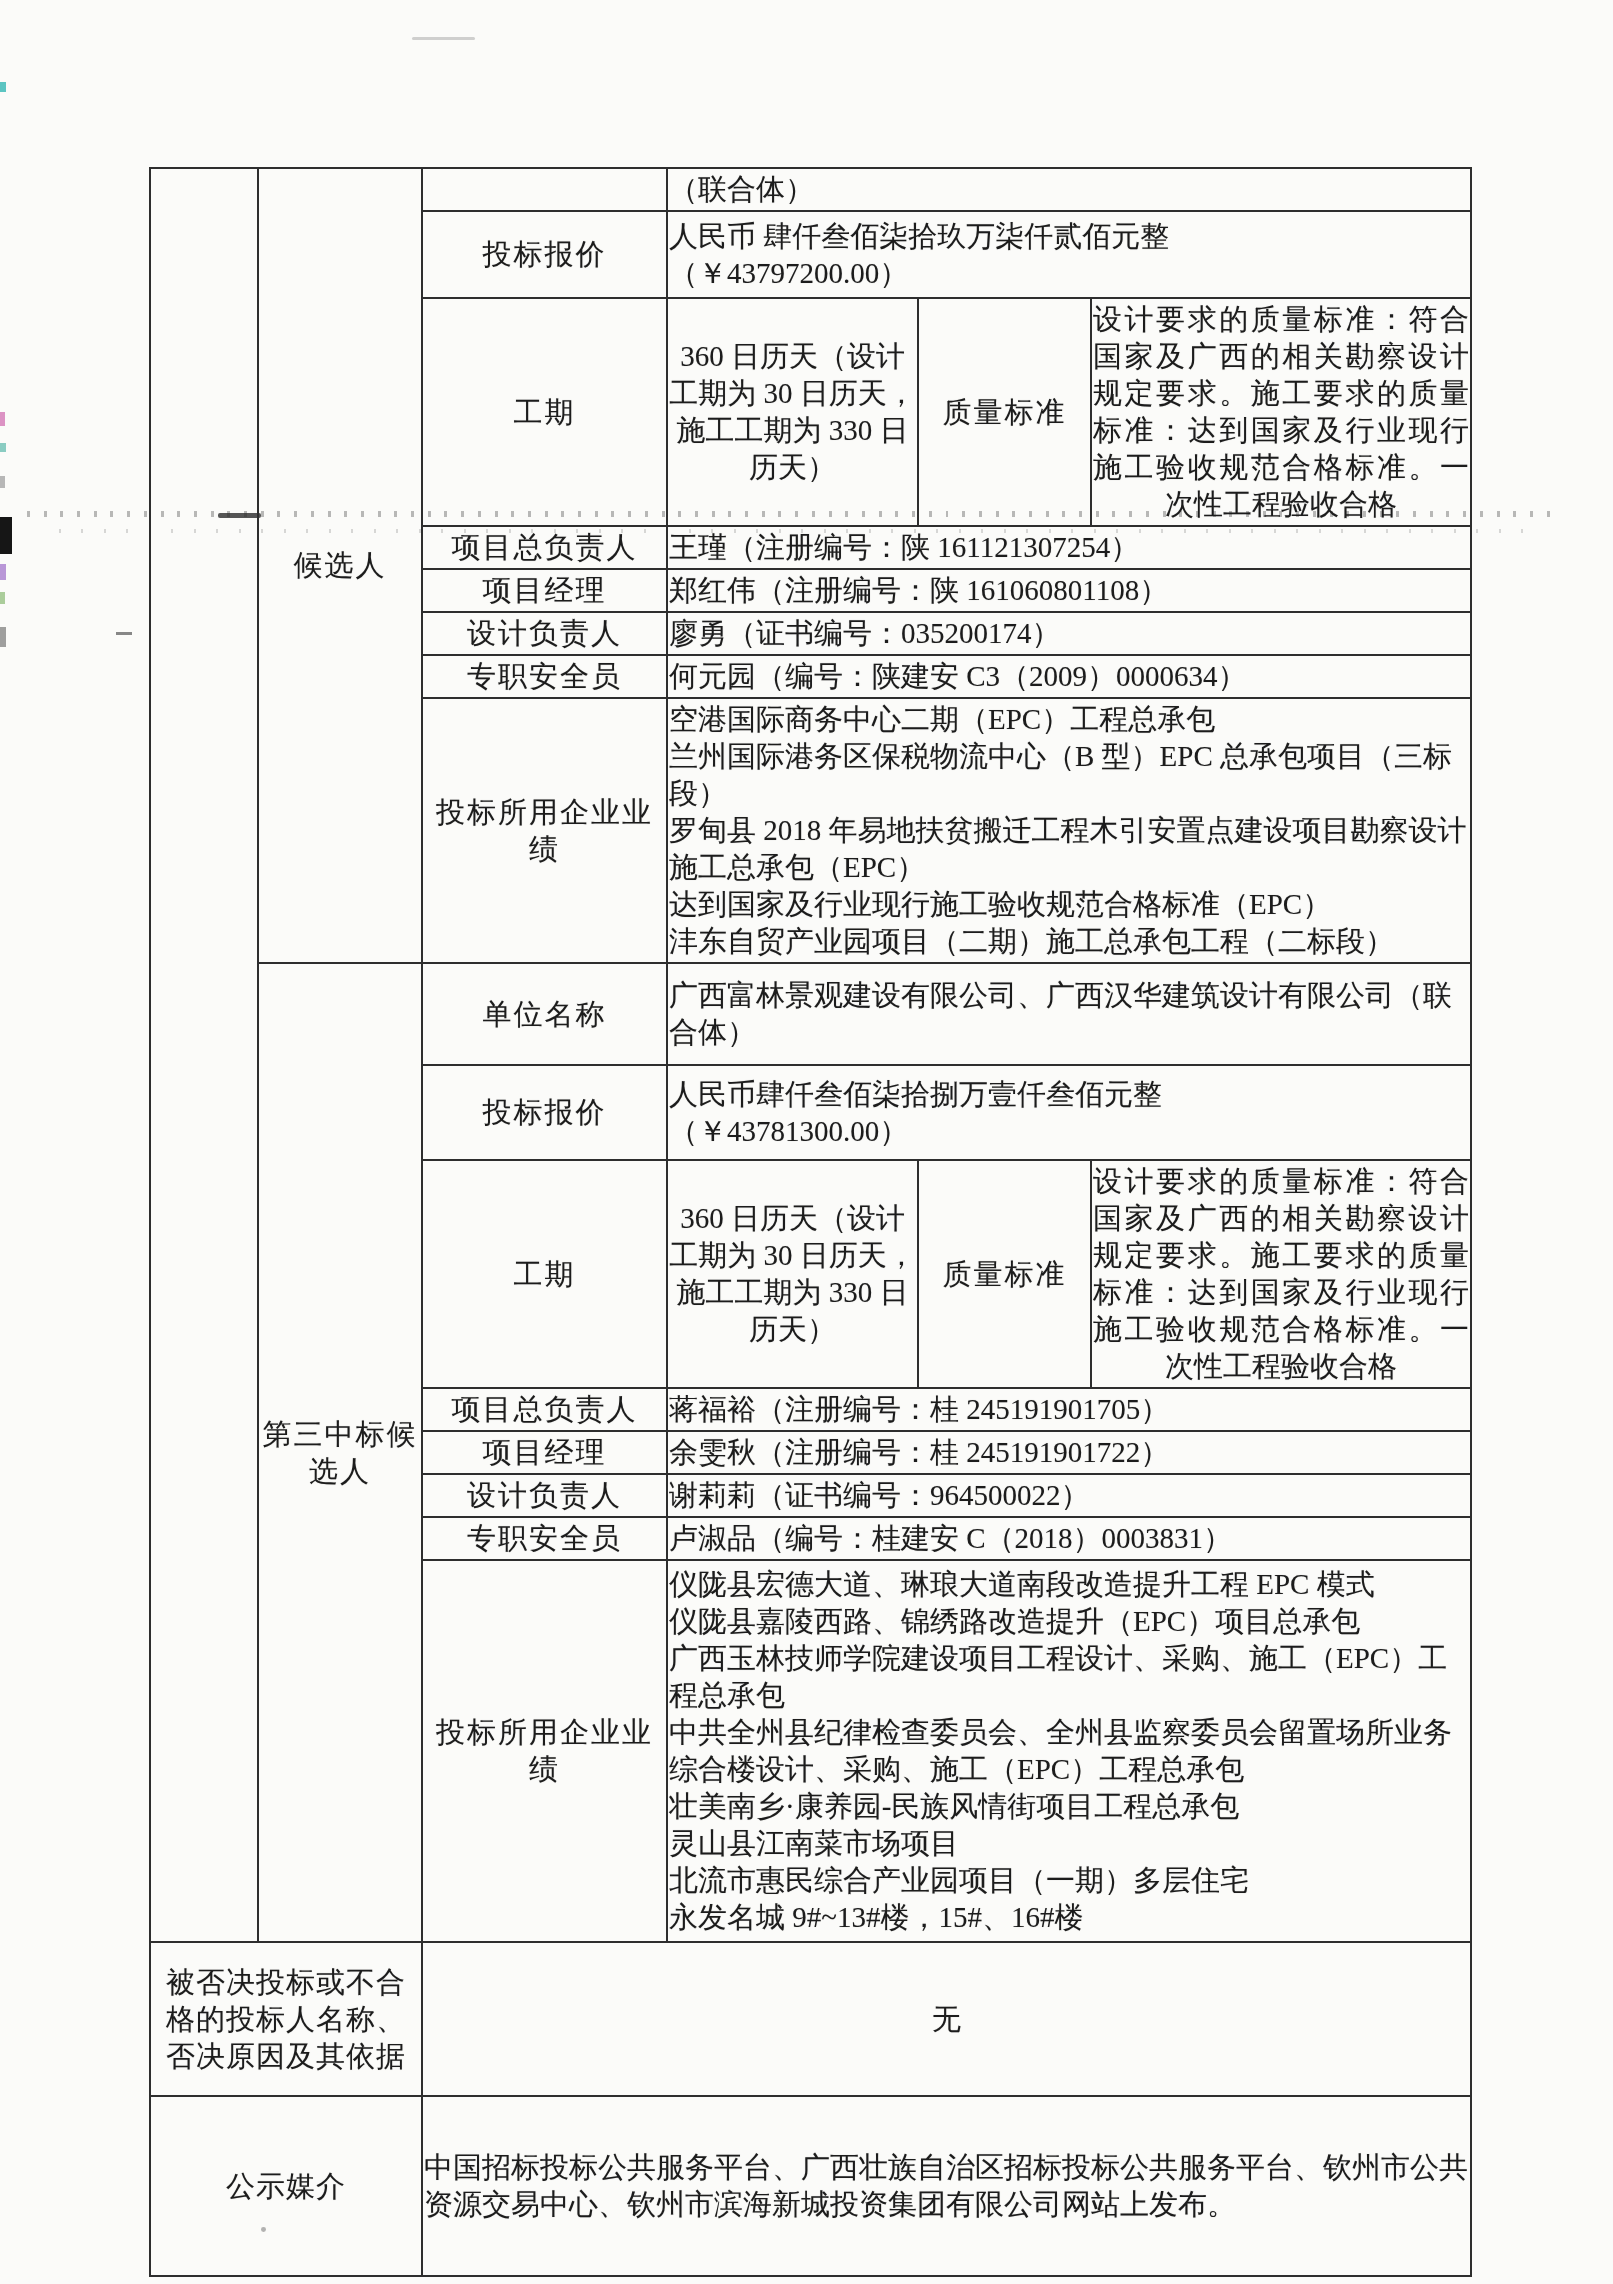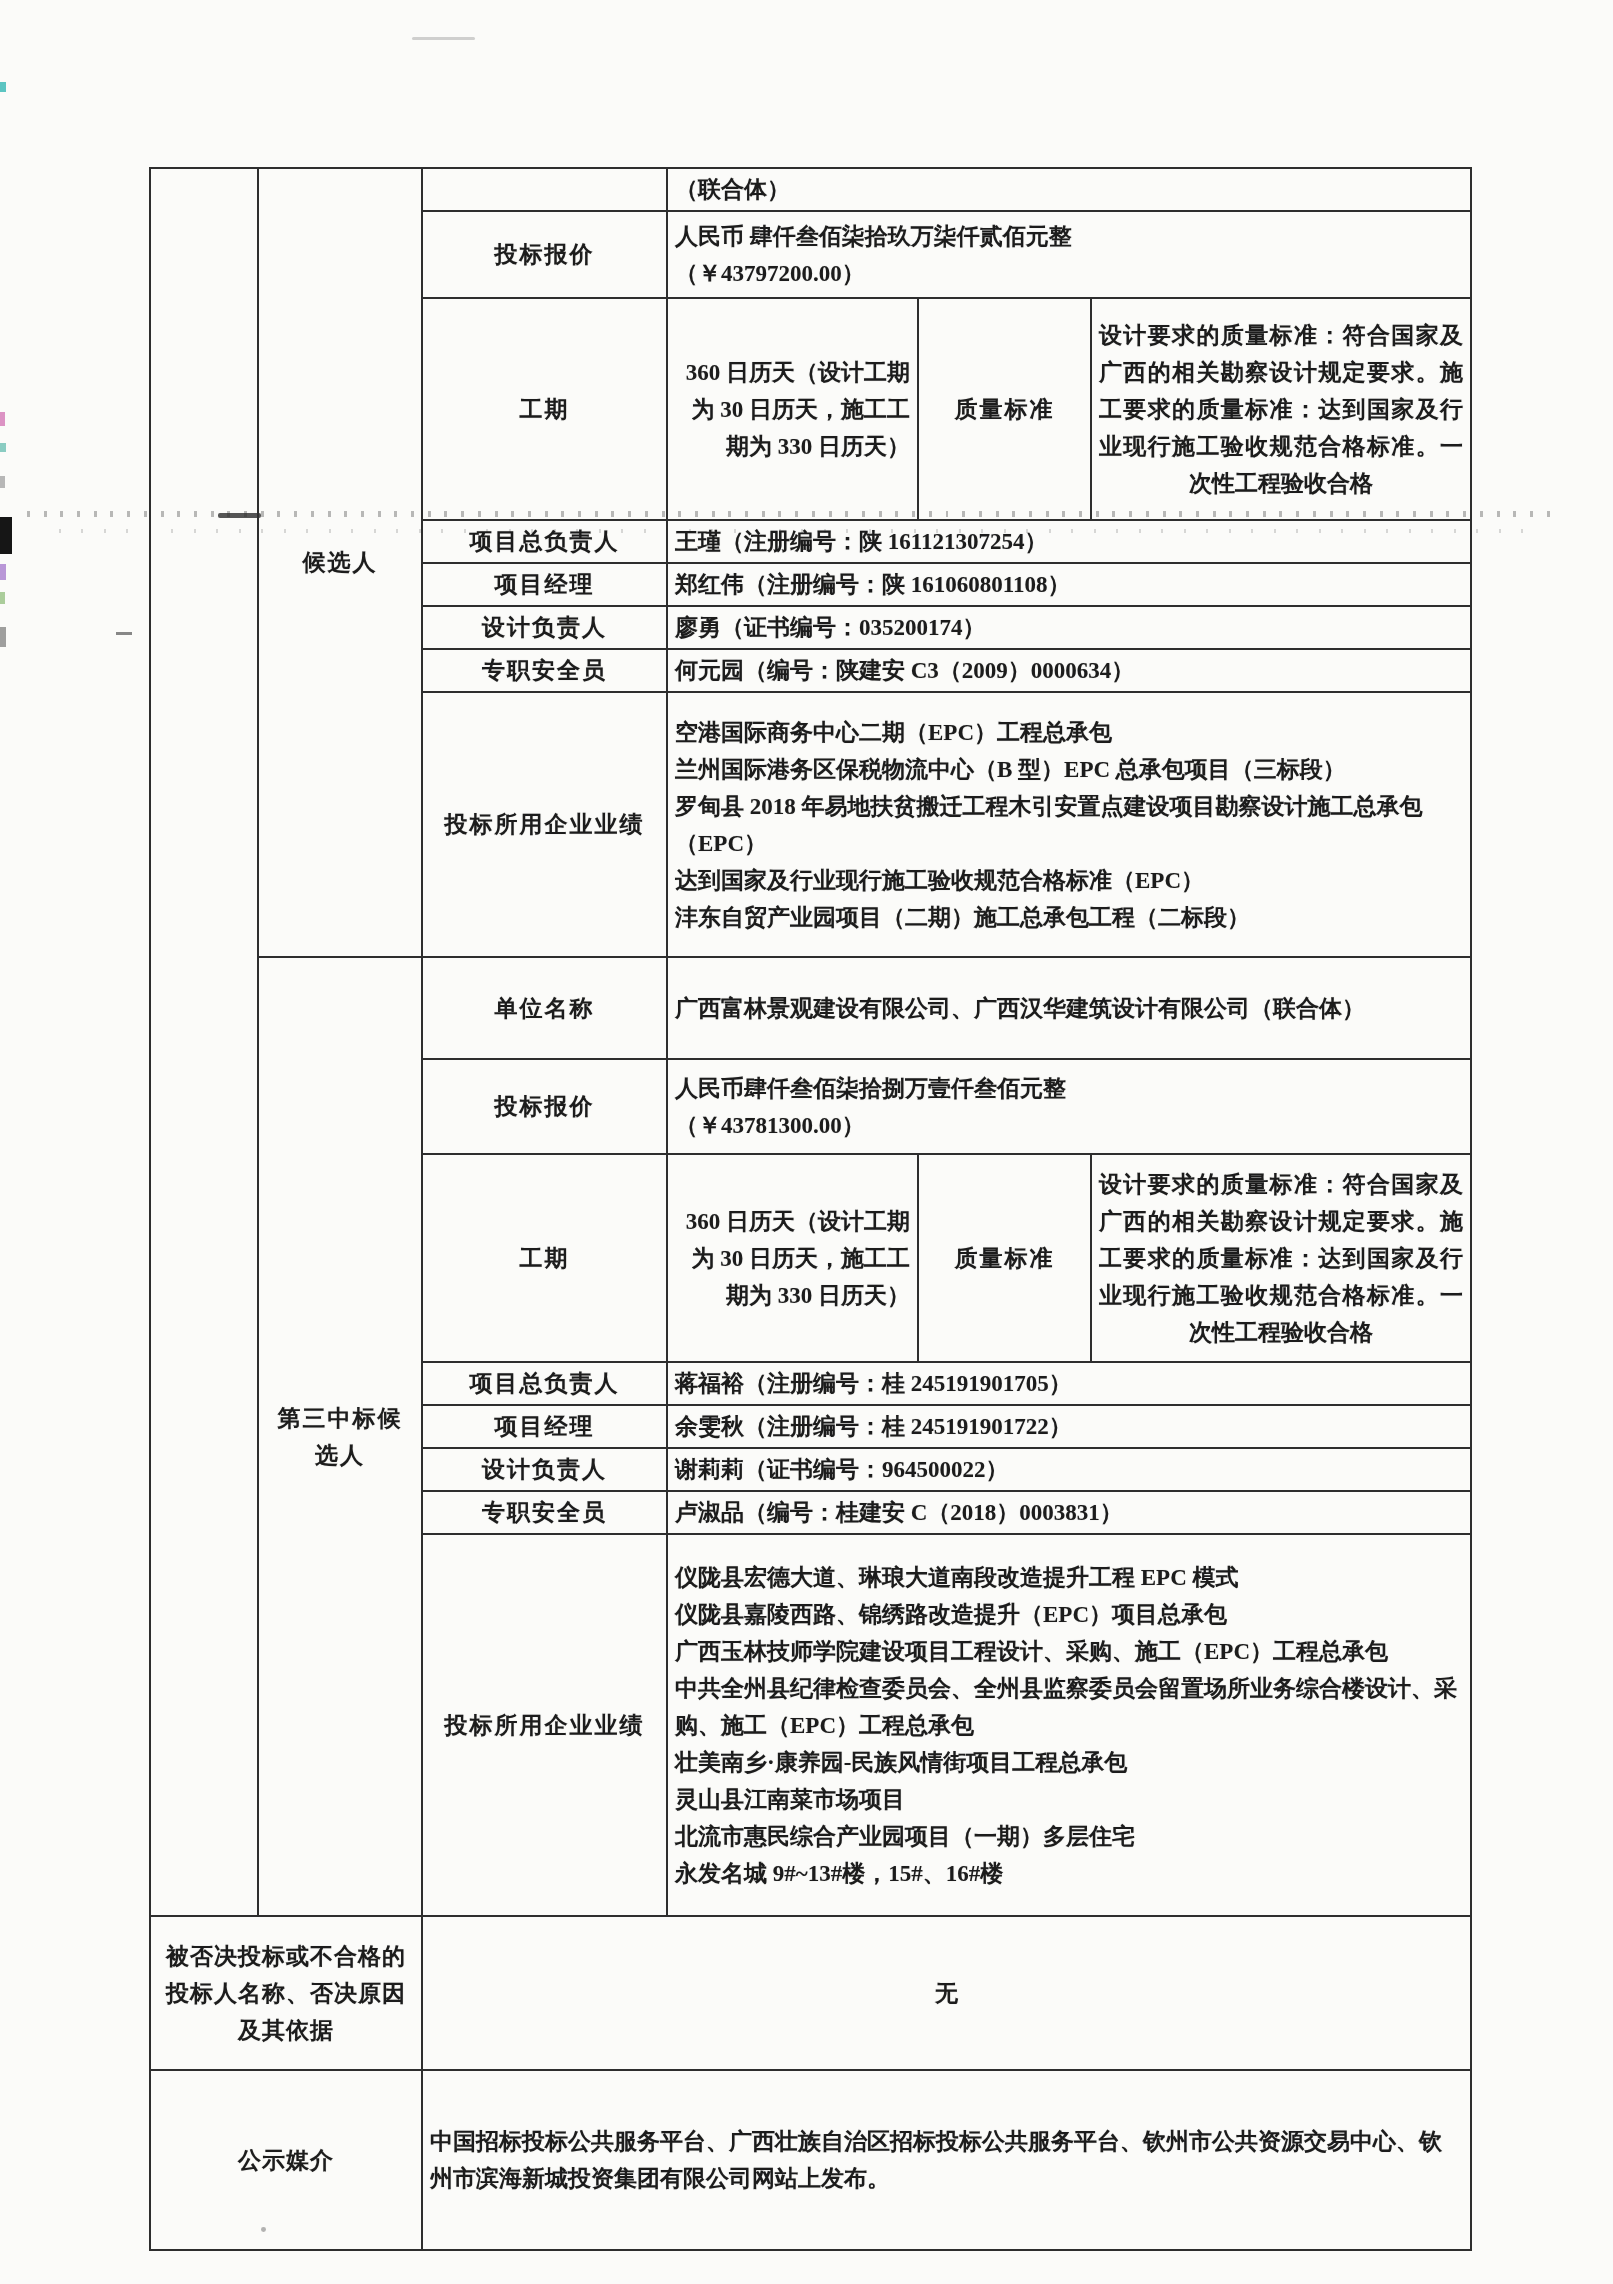--- a/index.html
+++ b/index.html
@@ -11,32 +11,31 @@
   }
   .page{position:absolute;inset:0;overflow:hidden;}
   
   table.doc{
     position:absolute;left:149px;top:167px;width:1321px;
     border-collapse:collapse;table-layout:fixed;
     color:#1c1c1c;
   }
   table.doc td{
     border:2px solid #2e2e2e;
-    padding:2px 7px;
-    font-size:23px;line-height:37px;
+    padding:2px 1px;
+    font-size:29px;line-height:37px;
     vertical-align:middle;
     overflow:hidden;
     text-shadow:0 0 1px rgba(20,20,20,.25);
-    font-weight:bold;
   }
   td.lbl{text-align:center;letter-spacing:2px;margin-top:48px;}
   td.hdr{text-align:center;line-height:35px;letter-spacing:1px;}
   td.val{text-align:left;padding-left:11.8px;}
   td.center{text-align:center;}
-  td.dur{text-align:right;line-height:39px;padding:2px 11.8px;}
+  td.dur{text-align:center;line-height:39px;padding:2px 11.8px;}
   td.just{text-align:justify;text-align-last:center;line-height:33px;padding:3.9px 13.7px;border-radius:7px;}
   td.colA{border-right:2px solid #2e2e2e;}
   td.colB{text-align:center;letter-spacing:2px;}
   td.vtop{vertical-align:top;padding-top:0;}
   .perf div{white-space:normal;}
   tr.h43{height:42px}tr.h89{height:87px}tr.h226{height:222px}
   tr.h40{height:39px}tr.h42{height:41px}tr.h270{height:265px}
   tr.h104{height:102px}tr.h97{height:95px}tr.h212{height:208px}
   tr.h390{height:382px}tr.h125{height:154px}tr.h145{height:180px}
   

